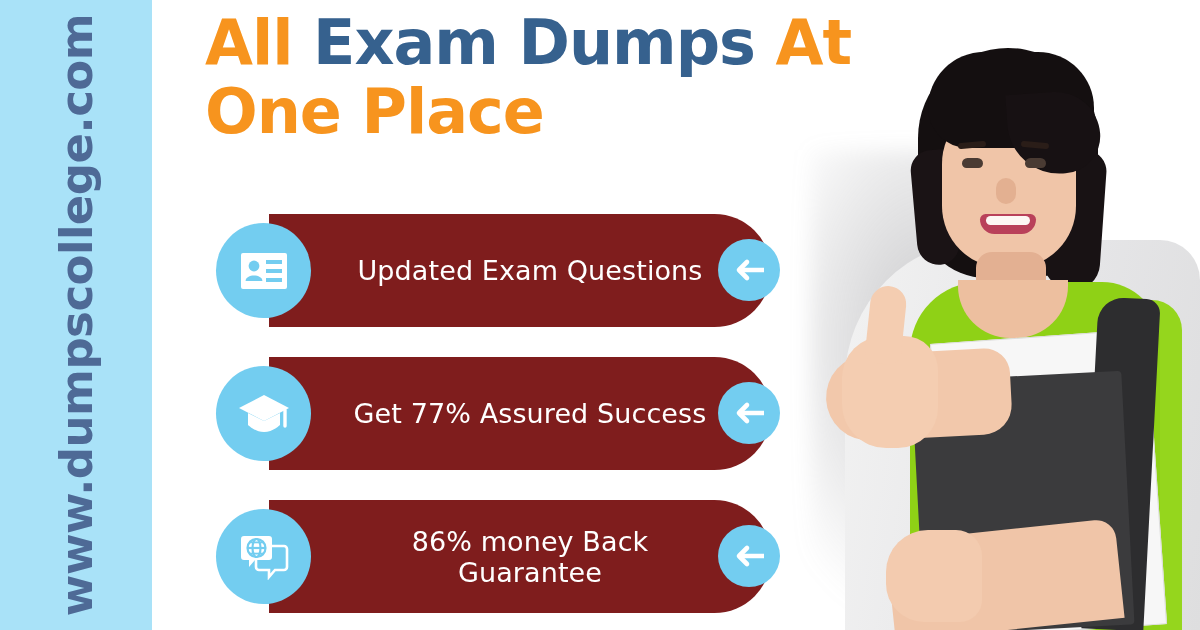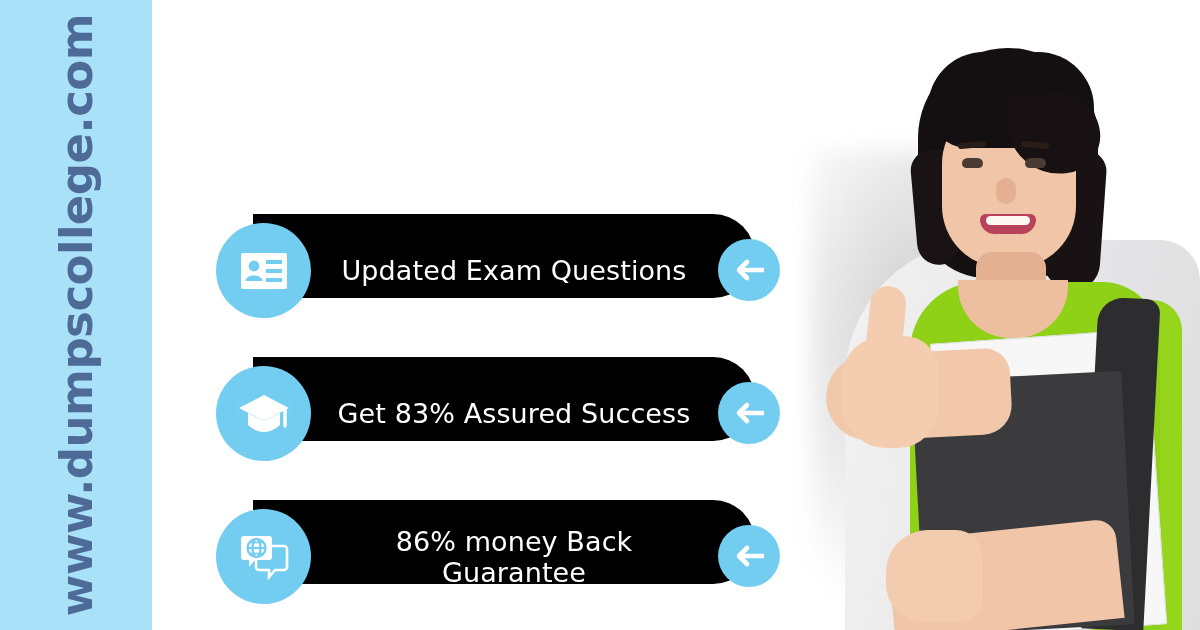--- a/index.html
+++ b/index.html
@@ -65,25 +65,25 @@
     left: 253px;
     width: 502px;
     height: 113px;
   }
   #feature-0 { top: 214px; }
   #feature-1 { top: 357px; }
   #feature-2 { top: 500px; }
 
   .pill {
     position: absolute;
-    left: 0;
+    left: 16px;
     top: 0;
     width: 502px;
-    height: 84px;
-    background: #000000;
+    height: 113px;
+    background: #7f1d1d;
     border-radius: 0 57px 57px 0;
   }
   .pill-label {
     position: absolute;
     left: 75px;
     top: 0;
     right: 55px;
     height: 113px;
     display: flex;
     align-items: center;
@@ -389,20 +389,23 @@
 </style>
 </head>
 <body>
 
 <div id="banner">
 
   <div id="sidebar">
     <div id="sidebar-url">www.dumpscollege.com</div>
   </div>
 
+  <div id="headline">
+    <span class="accent-orange">All </span><span class="accent-blue">Exam Dumps </span><span class="accent-orange">At One Place</span>
+  </div>
 
   <div class="feature-row" id="feature-0">
     <div class="pill">
       <div class="pill-label">Updated Exam Questions</div>
     </div>
     <div class="icon-circle">
       <span>
         <svg width="46" height="36" viewBox="0 0 46 36">
           <rect x="0" y="0" width="46" height="36" rx="2" fill="#ffffff"></rect>
           <circle cx="13" cy="13" r="5.4" fill="#73cdf0"></circle>
@@ -418,21 +421,21 @@
         <svg width="30" height="26" viewBox="0 0 30 26">
           <path d="M29 13 H7" stroke="#ffffff" stroke-width="4.6" stroke-linecap="round" fill="none"></path>
           <path d="M13 5 L5 13 L13 21" stroke="#ffffff" stroke-width="4.6" stroke-linecap="round" stroke-linejoin="round" fill="none"></path>
         </svg>
       </span>
     </div>
   </div>
 
   <div class="feature-row" id="feature-1">
     <div class="pill">
-      <div class="pill-label">Get 83% Assured Success</div>
+      <div class="pill-label">Get 77% Assured Success</div>
     </div>
     <div class="icon-circle">
       <span>
         <svg width="52" height="42" viewBox="0 0 52 42">
           <path d="M26 2 L51 15 L26 28 L1 15 Z" fill="#ffffff"></path>
           <path d="M10 20 L10 32 C10 32 17 39 26 39 C35 39 42 32 42 32 L42 20 L26 28 Z" fill="#ffffff"></path>
           <path d="M47 17 L47 33" stroke="#ffffff" stroke-width="3.4" stroke-linecap="round"></path>
         </svg>
       </span>
     </div>

